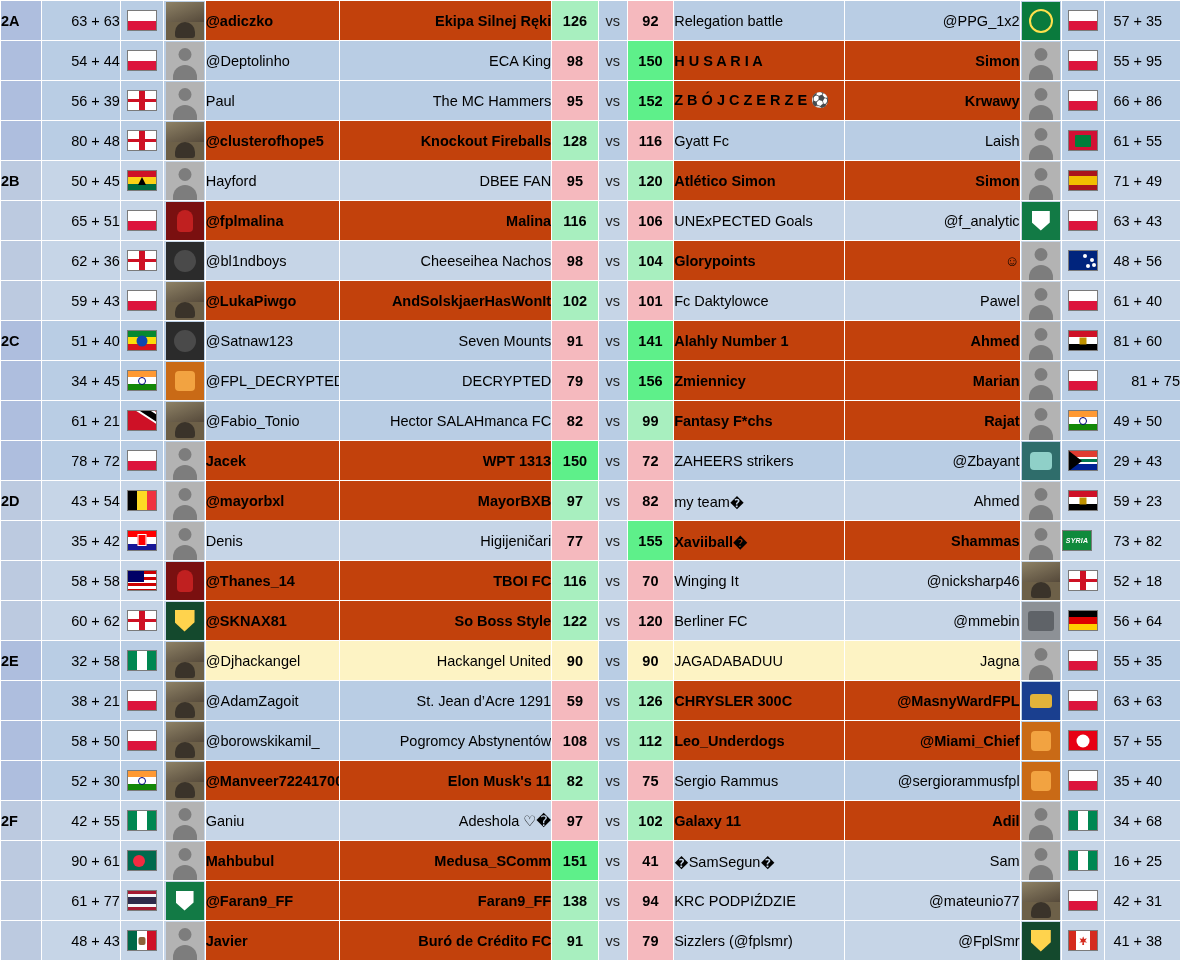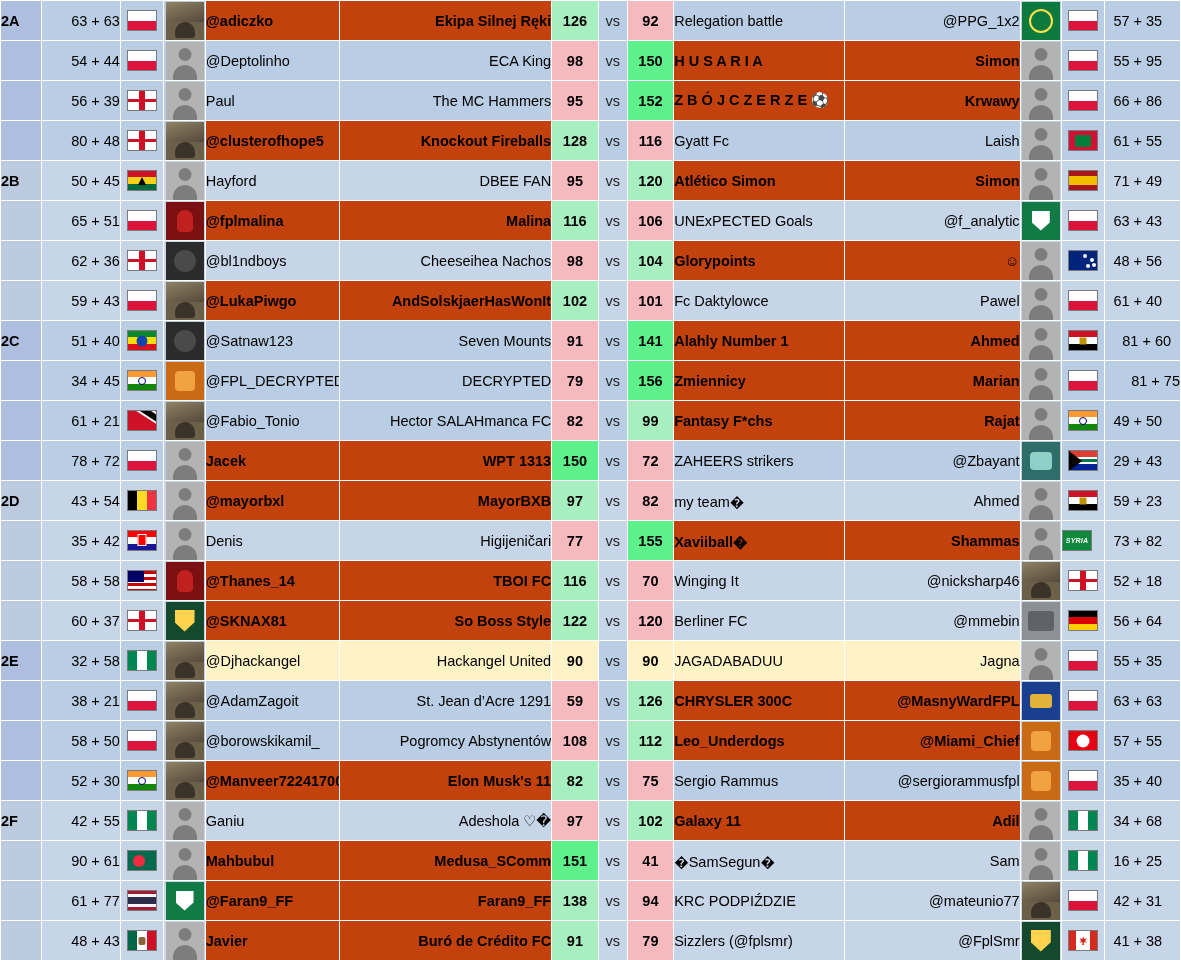--- a/index.html
+++ b/index.html
@@ -426,21 +426,21 @@
           <td class="avatar-cell"><span class="av av-dark"></span></td>
           <td class="lose mgr">@Satnaw123</td>
           <td class="lose team">Seven Mounts</td>
           <td class="num numlose">91</td>
           <td class="vs">vs</td>
           <td class="num numwin">141</td>
           <td class="win team-l">Alahly Number 1</td>
           <td class="win mgr-r">Ahmed</td>
           <td class="avatar-cell"><span class="av av-generic"></span></td>
           <td class="flag-cell"><span class="flag f-eg"><i></i></span></td>
-          <td class="score-side" style="text-align:center;padding-left:8px">81 + 60</td>
+          <td class="score-side" style="text-align:left;padding-left:8px">81 + 60</td>
         </tr>
         <tr>
           <td class="group-cell"></td>
           <td class="score-side">34 + 45</td>
           <td class="flag-cell"><span class="flag f-in"><i></i></span></td>
           <td class="avatar-cell"><span class="av av-orange"></span></td>
           <td class="lose mgr">@FPL_DECRYPTED</td>
           <td class="lose team">DECRYPTED</td>
           <td class="num numlose">79</td>
           <td class="vs">vs</td>
@@ -530,21 +530,21 @@
           <td class="vs alt">vs</td>
           <td class="num numlose">70</td>
           <td class="lose alt team-l">Winging It</td>
           <td class="lose alt mgr-r">@nicksharp46</td>
           <td class="avatar-cell alt"><span class="av av-photo"></span></td>
           <td class="flag-cell alt"><span class="flag f-eng"><i></i></span></td>
           <td class="score-side alt" style="text-align:left;padding-left:8px">52 + 18</td>
         </tr>
         <tr>
           <td class="group-cell alt"></td>
-          <td class="score-side alt">60 + 37</td>
+          <td class="score-side alt">60 + 62</td>
           <td class="flag-cell alt"><span class="flag f-eng"><i></i></span></td>
           <td class="avatar-cell alt"><span class="av av-shield"></span></td>
           <td class="win mgr">@SKNAX81</td>
           <td class="win team">So Boss Style</td>
           <td class="num numhi">122</td>
           <td class="vs alt">vs</td>
           <td class="num numlose">120</td>
           <td class="lose alt team-l">Berliner FC</td>
           <td class="lose alt mgr-r">@mmebin</td>
           <td class="avatar-cell alt"><span class="av av-grey2"></span></td>

